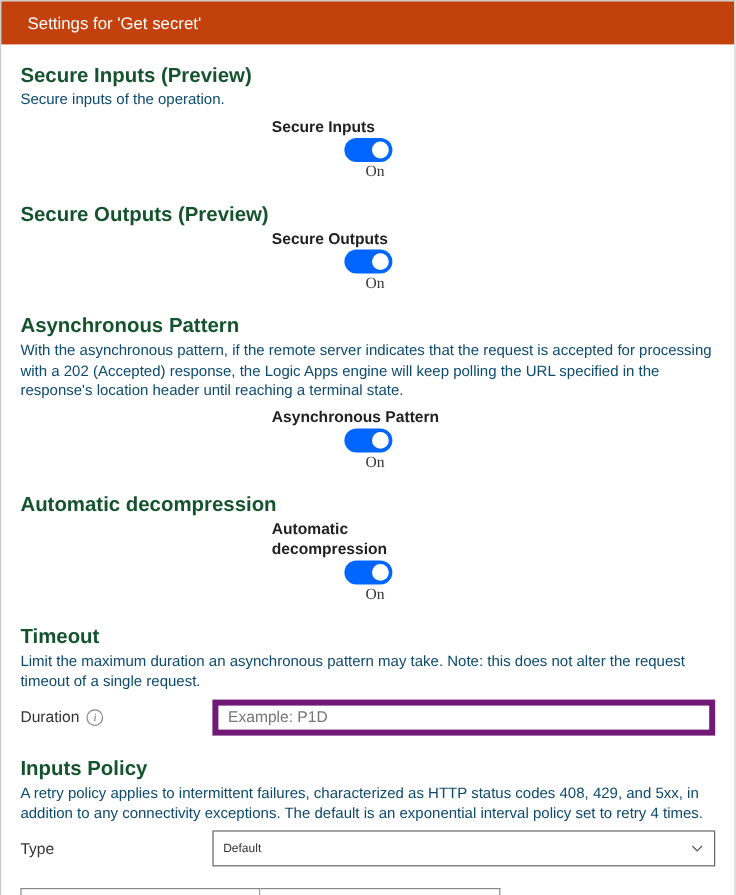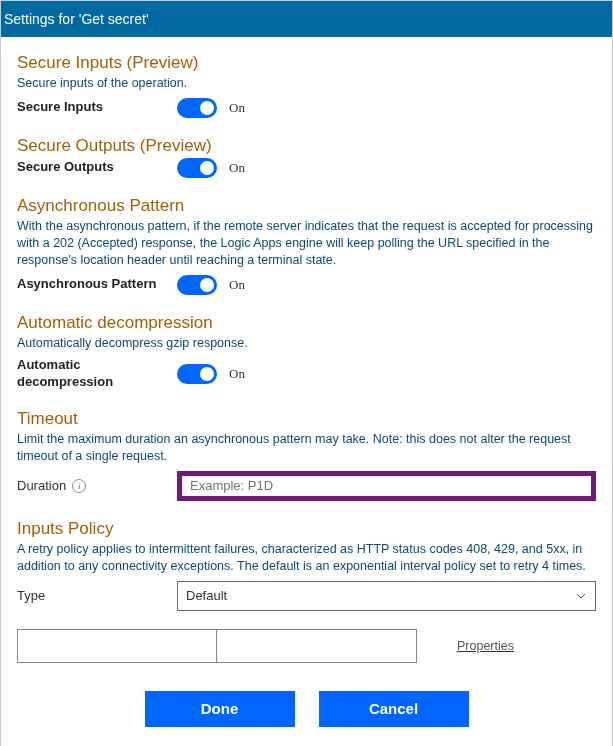--- a/index.html
+++ b/index.html
@@ -5,44 +5,45 @@
     * { box-sizing: border-box; margin: 0; padding: 0; }
     body {
       font-family: "Segoe UI", -apple-system, sans-serif;
       font-size: 13px;
       color: #333;
       width: 613px;
       border: 1px solid #ccc;
       background: #fff;
     }
     .header {
-      background: #0369a1;
+      background: #c2410c;
       color: #fff;
-      padding: 10px 3px;
+      padding: 10px 22px;
       font-size: 14px;
     }
     .content {
       padding: 16px 16px 8px 16px;
     }
     .section { margin-bottom: 18px; }
     .section-title {
       font-size: 17px;
-      color: #a16207;
-      font-weight: 400;
+      color: #14532d;
+      font-weight: 700;
       margin-bottom: 2px;
     }
     .section-desc {
       font-size: 12.5px;
       color: #0c4a6e;
       margin-bottom: 6px;
       line-height: 1.35;
     }
     .toggle-row {
       display: flex;
       align-items: center;
+      flex-direction: column;
     }
     .toggle-label {
       font-size: 13px;
       font-weight: 600;
       color: #222;
       width: 160px;
       line-height: 1.3;
     }
     .toggle {
       width: 40px;
@@ -106,21 +107,21 @@
       flex: 1;
       position: relative;
       border: 1px solid #666;
       height: 30px;
       display: flex;
       align-items: center;
       padding: 0 8px;
       cursor: pointer;
       background: #fff;
     }
-    .select-value { flex: 1; font-size: 13px; }
+    .select-value { flex: 1; font-size: 10px; }
     .chevron {
       width: 12px; height: 12px;
       display: inline-flex; align-items:center; justify-content:center;
     }
     .tracked-row {
       display: flex;
       align-items: center;
       gap: 0;
       margin-top: 6px;
       text-decoration: underline;
@@ -194,21 +195,20 @@
       <div class="toggle-label">Asynchronous Pattern</div>
       <div class="toggle">
           <div class="toggle-knob"></div>
         </div>
       <div class="toggle-state">On</div>
     </div>
   </div>
 
   <div class="section">
     <div class="section-title">Automatic decompression</div>
-    <div class="section-desc">Automatically decompress gzip response.</div>
     <div class="toggle-row">
       <div class="toggle-label">Automatic decompression</div>
       <div class="toggle">
           <div class="toggle-knob"></div>
         </div>
       <div class="toggle-state">On</div>
     </div>
   </div>
 
   <div class="section">

